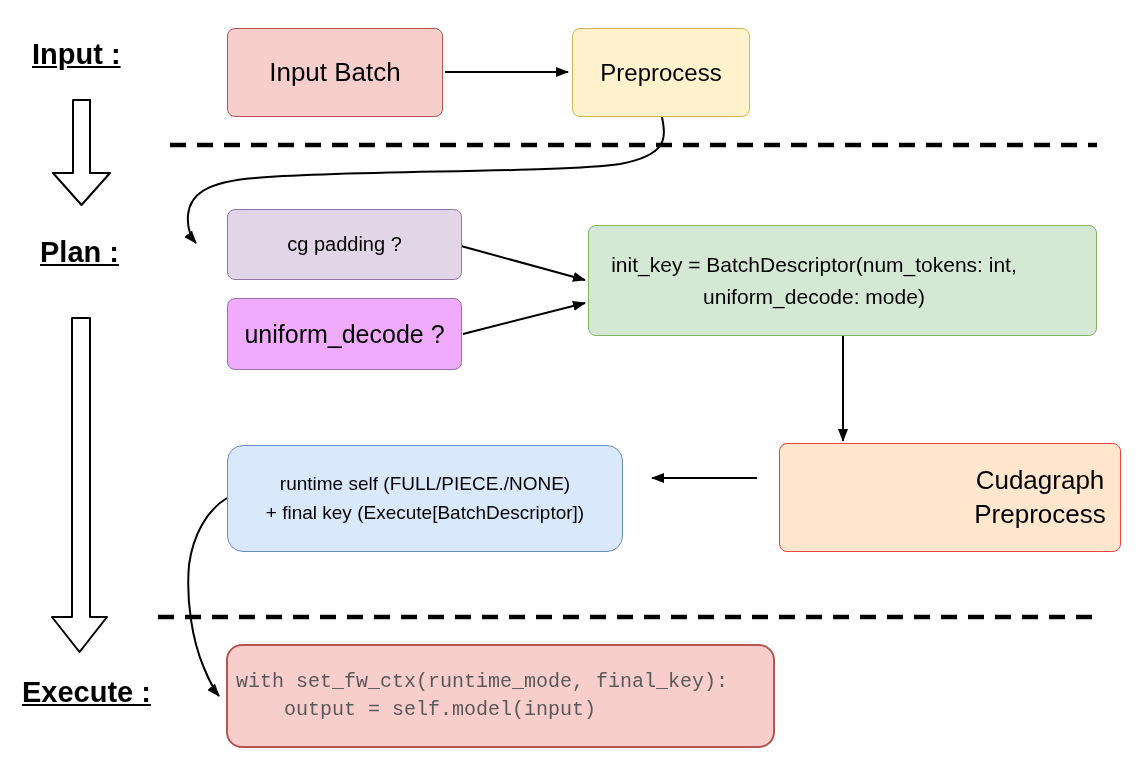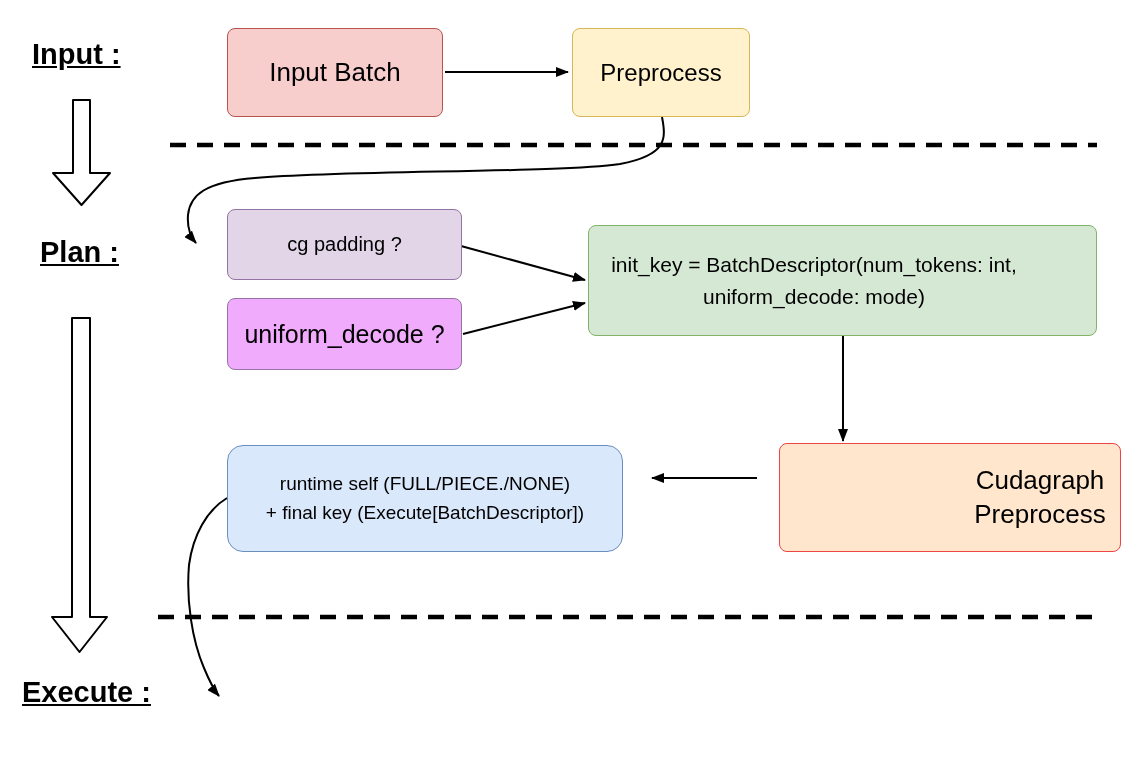--- a/index.html
+++ b/index.html
@@ -110,14 +110,18 @@
     <div>Cudagraph</div>
     <div>Preprocess</div>
   </div>
 
 
   <div class="node" id="runtime-result">
     <div>runtime self (FULL/PIECE./NONE)</div>
     <div>+ final key (Execute[BatchDescriptor])</div>
   </div>
 
+  <div class="node" id="execute-code">
+    <div class="code-line">with set_fw_ctx(runtime_mode, final_key):</div>
+    <div class="code-line">    output = self.model(input)</div>
+  </div>
 
 </div>
 
 </body></html>

